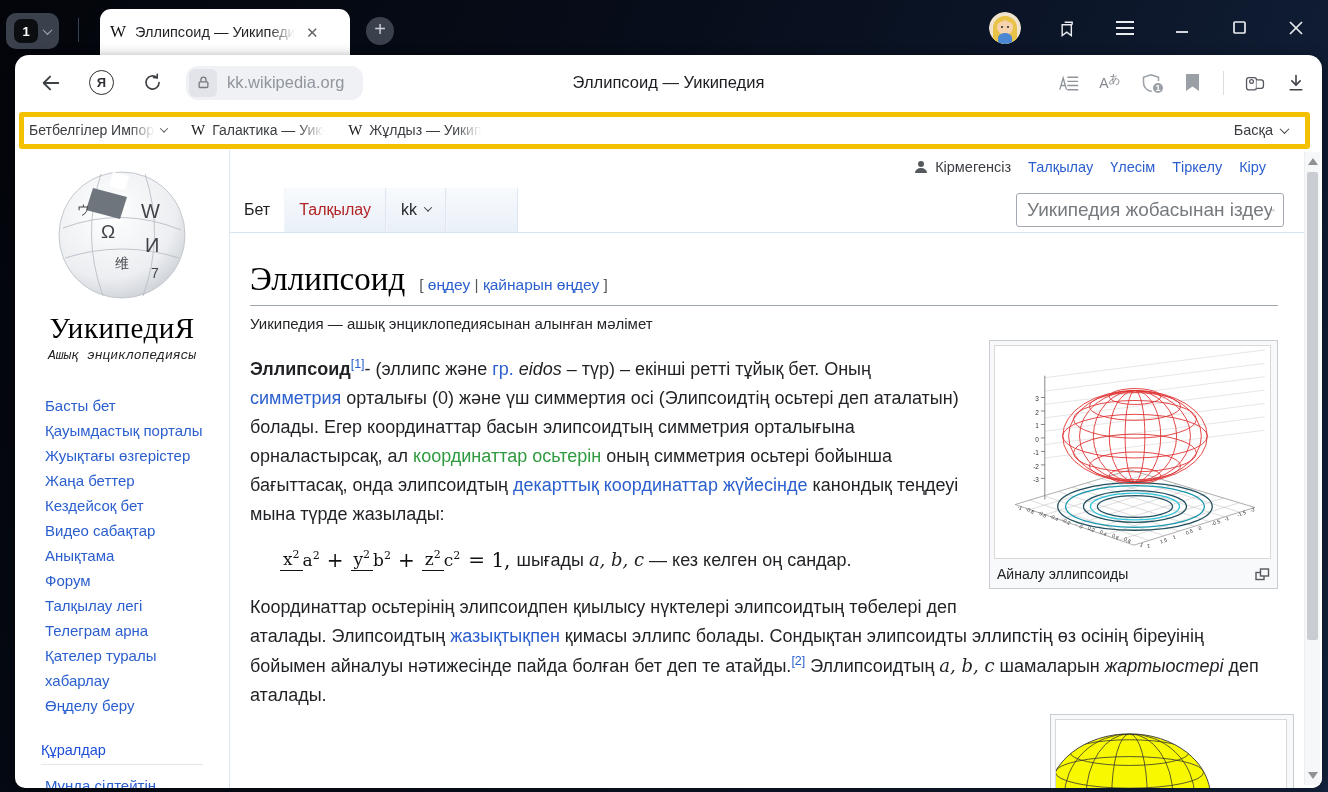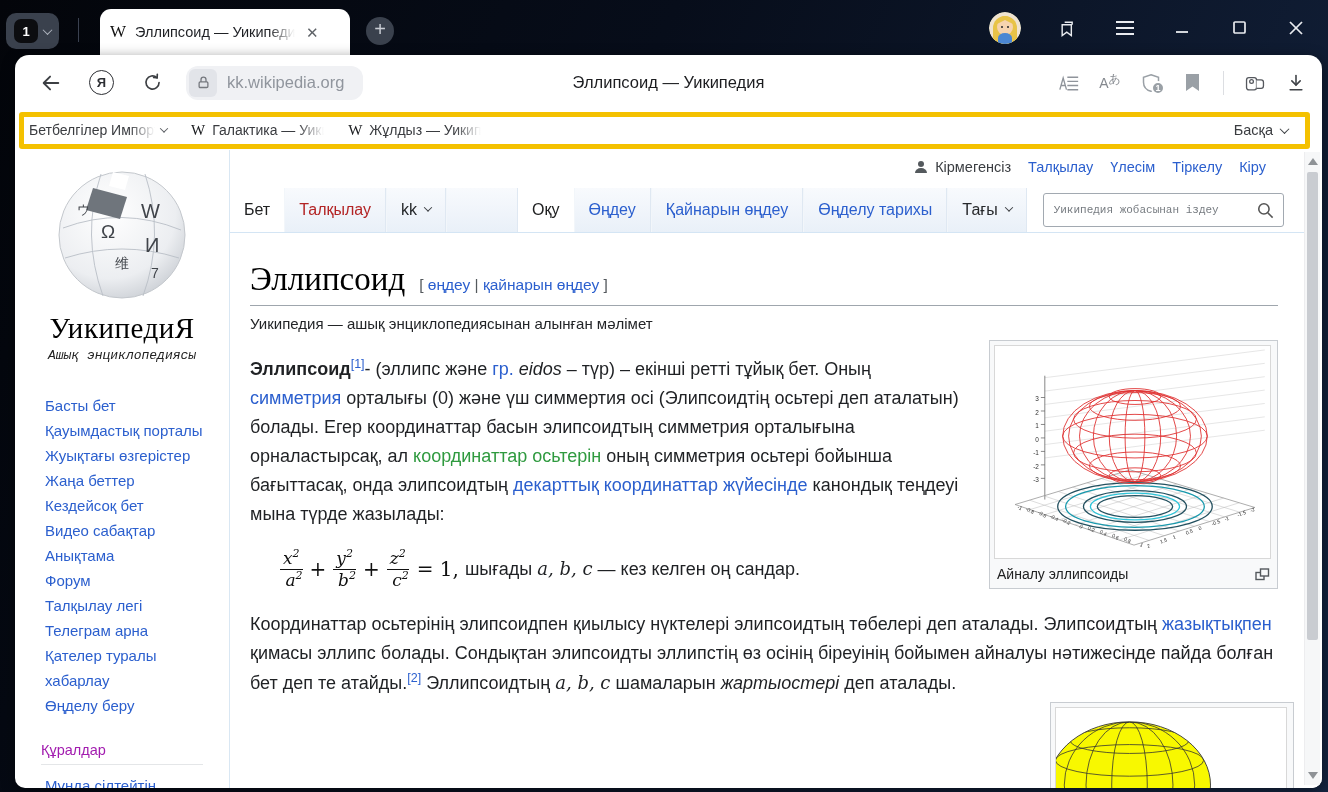--- a/index.html
+++ b/index.html
@@ -51,60 +51,60 @@
   .bm-label{white-space:nowrap;overflow:hidden;position:relative;display:inline-block}
   .bm-more{position:absolute;right:34px;display:flex;align-items:center;gap:8px;font-size:14.5px;color:#3a3c40}
   
   .content{position:absolute;top:95px;left:0;right:0;bottom:0;display:flex}
   .sidebar{width:214px;flex:none;overflow:hidden;padding-top:8px}
   .globe{display:block;margin:8px auto 0}
   .wordmark{font-family:"Liberation Serif",serif;font-size:29px;color:#000;text-align:center;margin-top:4px;letter-spacing:.5px}
   .wordsub{font-family:Liberation Mono, monospace;font-style:italic;font-size:13px;color:#222;text-align:center;margin-top:3px}
   .navlist{margin-top:30px;padding-left:30px;display:flex;flex-direction:column}
   .navlist a{color:var(--link);font-size:15px;line-height:25px;text-decoration:none;max-width:160px}
-  .tools-h{margin:24px 0 0 26px;font-size:14.5px;color:#a21caf;padding-bottom:6px;border-bottom:1px solid #e4e6e8;width:162px}
+  .tools-h{margin:24px 0 0 26px;font-size:14.5px;color:#1d4ed8;padding-bottom:6px;border-bottom:1px solid #e4e6e8;width:162px}
   .toolslist{margin-top:8px;padding-left:30px;display:flex;flex-direction:column}
   .toolslist a{color:var(--link);font-size:15px;line-height:25px;text-decoration:none;max-width:160px}
   .main{flex:1;border-left:1px solid #d9e7f3;position:relative;overflow:hidden;padding-right:18px;background:#fff}
   .personal{display:flex;justify-content:flex-end;align-items:center;gap:17px;padding:9px 38px 0 0;font-size:14.5px}
   .puser{color:#3b3e42;display:flex;gap:6px;align-items:center}
   .personal a{color:var(--link);text-decoration:none}
   .tabsrow{display:flex;align-items:flex-end;margin-top:13px;height:45px;border-bottom:1px solid #d4e5f4;padding-right:20px}
   .tab{height:44px;display:flex;align-items:center;padding:0 14px;font-size:16px;gap:8px;white-space:nowrap;cursor:default}
   .tab .chev{width:6px;height:6px;color:#3c3f43;margin-top:-2px}
   .tab.active{background:#fff;color:#202122}
   .tab.link,.tab.red,.tab.dropdown,.tab.empty{background:linear-gradient(#f8fafd 0%,#e9f0f8 100%);
     border-left:1px solid #f2f6fa;border-right:1px solid #dfe8f2}
   .tab.link{color:var(--link)}
   .tab.red{color:#b32424}
   .tab.dropdown{color:#26282b}
   .tab.empty{width:72px}
   .tspacer{flex:1}
   .search{display:flex;align-items:center;height:34px;width:268px;border:1px solid #a2a9b1;border-radius:3px;
     margin:0 0 5px 16px;background:#fff;padding:0 8px 0 10px}
-  .search input{border:none;outline:none;flex:1;font-size:11px;color:#222;font-family:Liberation Mono, monospace}
+  .search input{border:none;outline:none;flex:1;font-size:19px;color:#222;font-family:Liberation Sans, sans-serif}
   .search input::placeholder{color:#767b80}
   
   .article{padding:0 26px 0 20px}
   .h1row{display:flex;align-items:baseline;gap:14px;margin-top:26px}
   h1{font-family:"Liberation Serif",serif;font-weight:400;font-size:33px;color:#000;line-height:40px}
   .editsec{font-size:15.5px;color:#54595d}
   .editsec a{color:var(--link);text-decoration:none}
   .titlehr{border:none;border-top:1px solid #9fa6ad;margin-top:6px}
   .tagline{font-size:15px;color:#232528;margin-top:9px}
   .para{font-size:18px;line-height:29px;color:#1f2124;margin-top:21px}
   .para:first-of-type{margin-top:23px}
   .para a{text-decoration:none}
   .wlink{color:var(--link)} .glink{color:var(--green)}
   sup.ref{color:var(--link);font-size:12.5px;line-height:0}
   b.redbold{color:var(--redbold)}
   i.mvar{font-family:"DejaVu Serif",serif}
   .formula{margin:19px 0 19px 30px;display:flex;align-items:center;font-family:"DejaVu Serif",serif;
     font-size:20px;color:#101010}
-  .frac{display:inline-flex;flex-direction:column;align-items:flex-end;font-style:italic;font-size:17px;line-height:1.12}
+  .frac{display:inline-flex;flex-direction:row;align-items:center;font-size:17px;line-height:1.12}
   .frac .num{border-bottom:1.4px solid #111;padding:0 3px 1px}
   .frac sup{font-size:11px}
   .fplus{margin:0 7px}
   .feq{margin:0 4px 0 8px}
   .ftail{font-family:"Liberation Sans",sans-serif;font-size:18px;color:#1f2124;margin-left:2px}
   .thumb{float:right;clear:right;background:#f8f9fa;border:1px solid #c8ccd1;padding:4px;margin:8px 0 14px 22px}
   .timg{background:#fff;border:1px solid #d8d8d8;display:block}
   .tcap{display:flex;justify-content:space-between;align-items:center;padding:7px 3px 2px;font-size:14px;color:#202122}
   .thumb2{margin-right:-16px;margin-top:4px}
   
@@ -346,38 +346,20 @@
               <div class="tab red">
                 <span>Талқылау</span>
               </div>
               <div class="tab dropdown">
                 <span>kk</span>
                 <span class="chev"></span>
               </div>
               <div class="tab empty"></div>
             </span>
           <span class="tspacer"></span>
-          <span id="tabs-right" style="display:flex;align-items:flex-end">
-              <div class="tab active">
-                <span>Оқу</span>
-              </div>
-              <div class="tab link">
-                <span>Өңдеу</span>
-              </div>
-              <div class="tab link">
-                <span>Қайнарын өңдеу</span>
-              </div>
-              <div class="tab link">
-                <span>Өңделу тарихы</span>
-              </div>
-              <div class="tab dropdown">
-                <span>Тағы</span>
-                <span class="chev"></span>
-              </div>
-            </span>
           <div class="search">
             <input placeholder="Уикипедия жобасынан іздеу" style="">
             <svg width="19" height="19" viewBox="0 0 24 24" fill="none" stroke="#555" stroke-width="2">
               <circle cx="10" cy="10" r="6.5"></circle>
                 <line x1="15" y1="15" x2="21" y2="21"></line>
             </svg>
           </div>
         </div>
 
         <div class="article">

